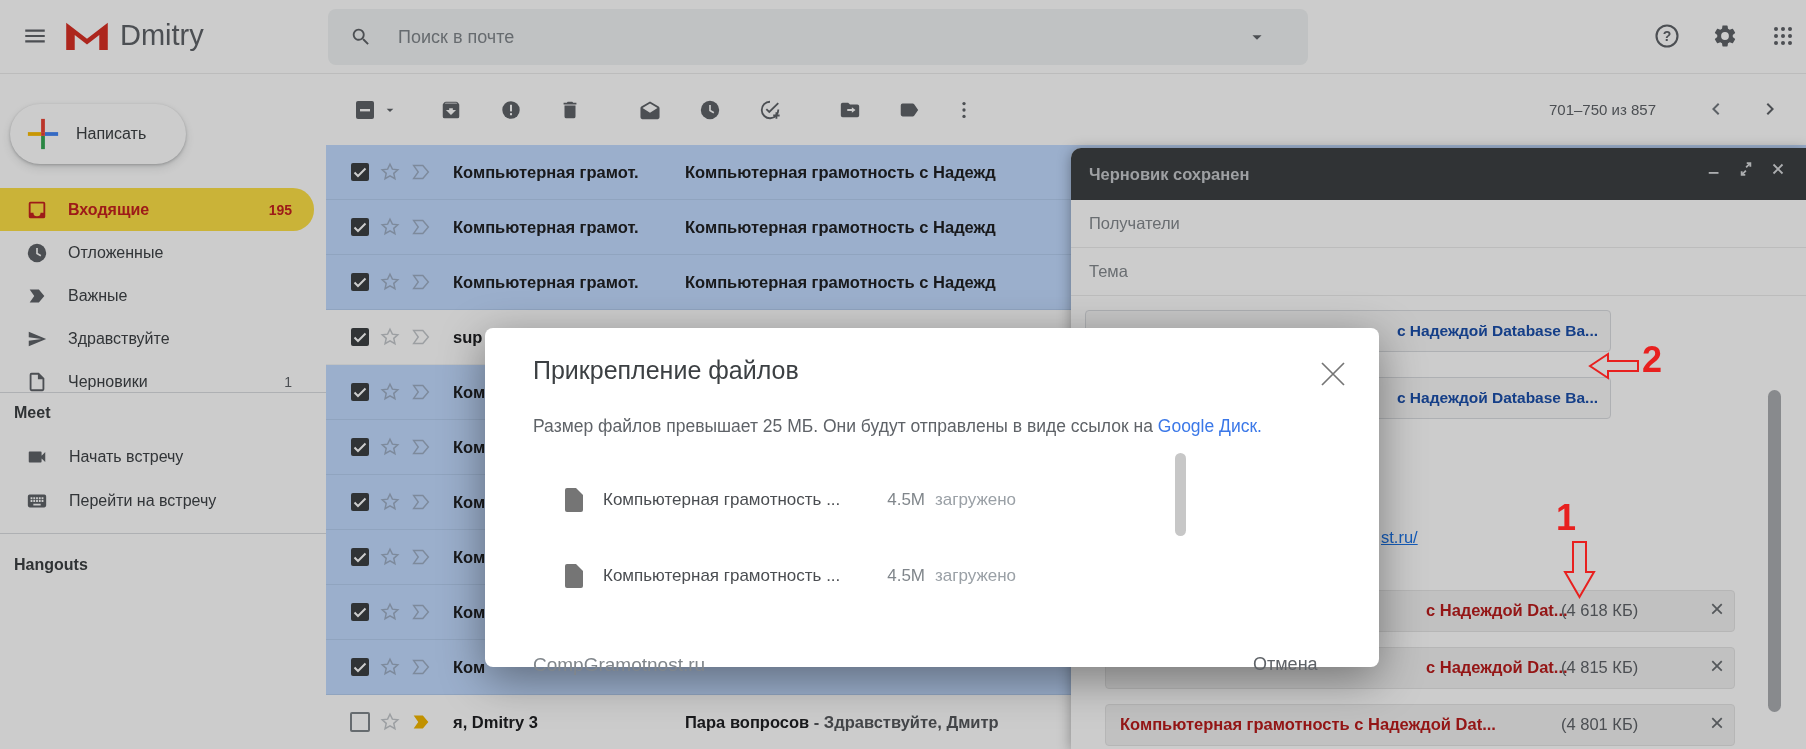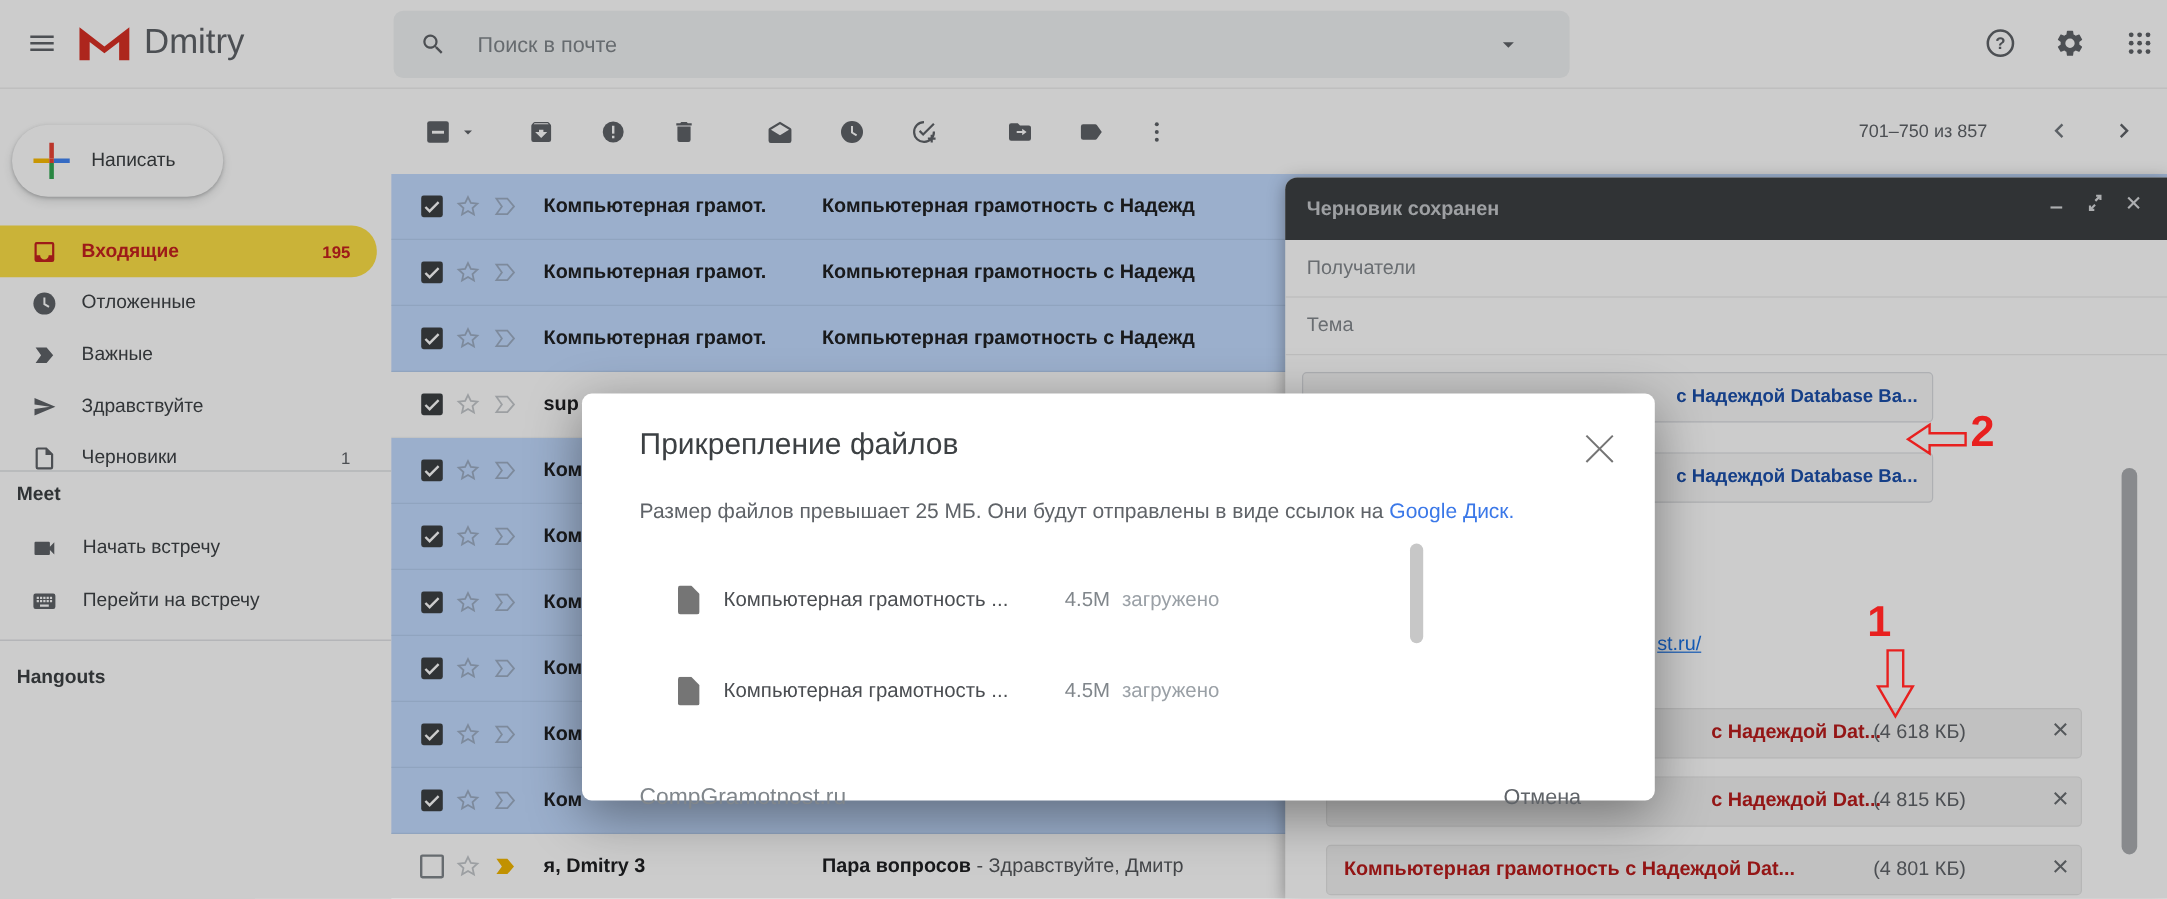--- a/index.html
+++ b/index.html
@@ -44,21 +44,21 @@
   .row{height:54px;display:flex;align-items:center;border-bottom:1px solid #f2f4f6;background:#fff;cursor:pointer;}
   .row.sel{background:#c2dbff;border-bottom-color:#b4cdef;}
   .row .cb{width:20px;height:20px;margin-left:24px;flex:0 0 auto;display:flex;}
   .row .cb.un{border:2px solid #80868b;border-radius:2px;width:16px;height:16px;}
   .row .ic{width:22px;height:22px;margin-left:9px;flex:0 0 auto;display:flex;}
   .row.sel .ic{color:#9dadc4;}
   .row .ic{color:#c3c7cb;}
   .row .ic.yellow{color:#f2b600;}
   .row .sender{margin-left:21px;width:232px;font-size:16.5px;font-weight:700;color:#202124;white-space:nowrap;overflow:hidden;flex:0 0 auto;}
   .row .subject{flex:1;font-size:16.5px;font-weight:700;color:#202124;white-space:nowrap;overflow:hidden;}
-  .row .subject .snip{font-weight:400;color:#55585c;}
+  .row .subject .snip{font-weight:700;color:#55585c;}
   
   .compose{position:absolute;left:1071px;top:148px;width:735px;height:601px;background:#fff;z-index:10;
     border-radius:10px 0 0 0;box-shadow:0 2px 14px rgba(0,0,0,.35);}
   .cw-head{height:52px;background:#3c4043;border-radius:10px 0 0 0;display:flex;align-items:center;padding-left:18px;}
   .cw-title{color:#c6c9cc;font-size:16.5px;font-weight:700;}
   .cw-ctrls{position:absolute;left:634px;top:12px;display:flex;gap:14px;color:#d8dadc;}
   .cw-ctrls .ic{width:18px;height:18px;display:flex;align-items:center;justify-content:center;cursor:pointer;}
   .cw-field{height:47px;display:flex;align-items:center;padding-left:18px;font-size:16.5px;color:#84898e;border-bottom:1px solid #ececec;}
   .cw-chip{position:absolute;left:14px;width:512px;height:40px;background:#f8f8f8;border:1px solid #dadce0;border-radius:4px;
     display:flex;align-items:center;justify-content:flex-end;padding-right:12px;font-size:15.5px;font-weight:700;color:#1b4faa;

